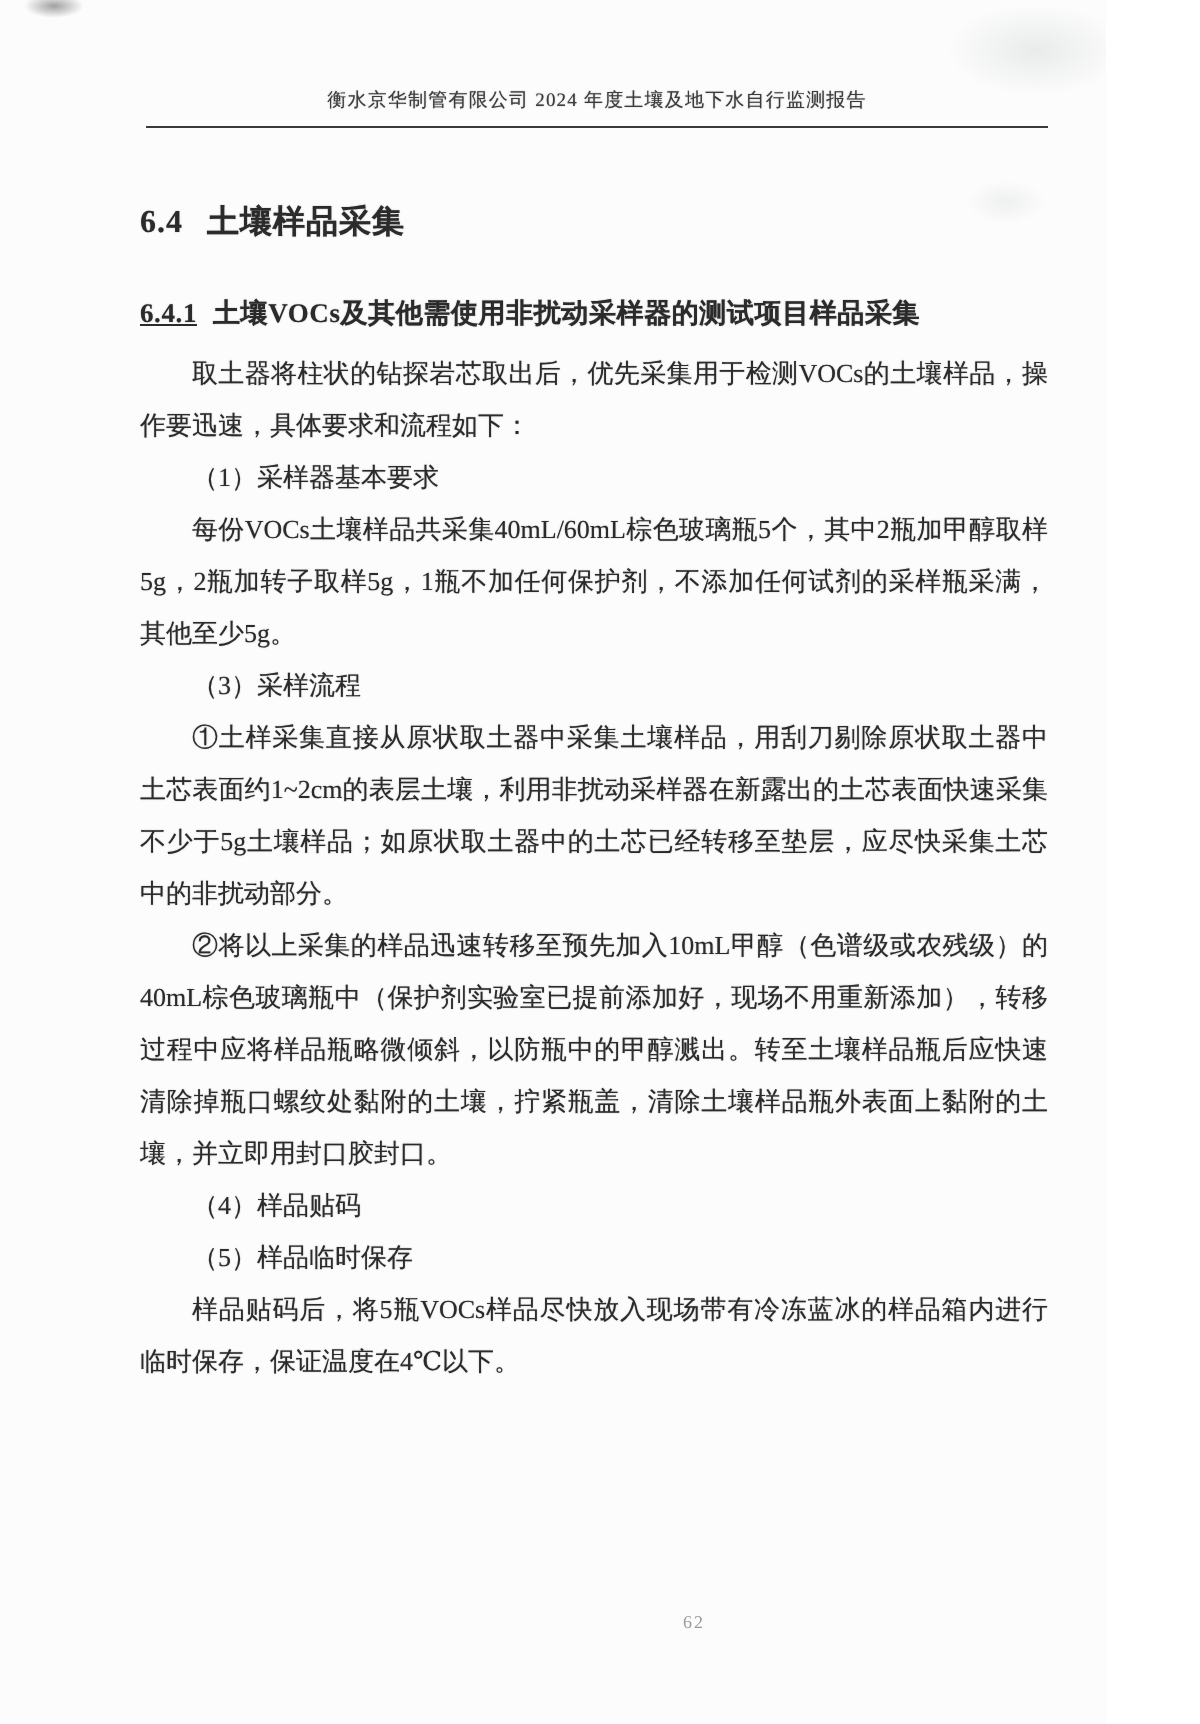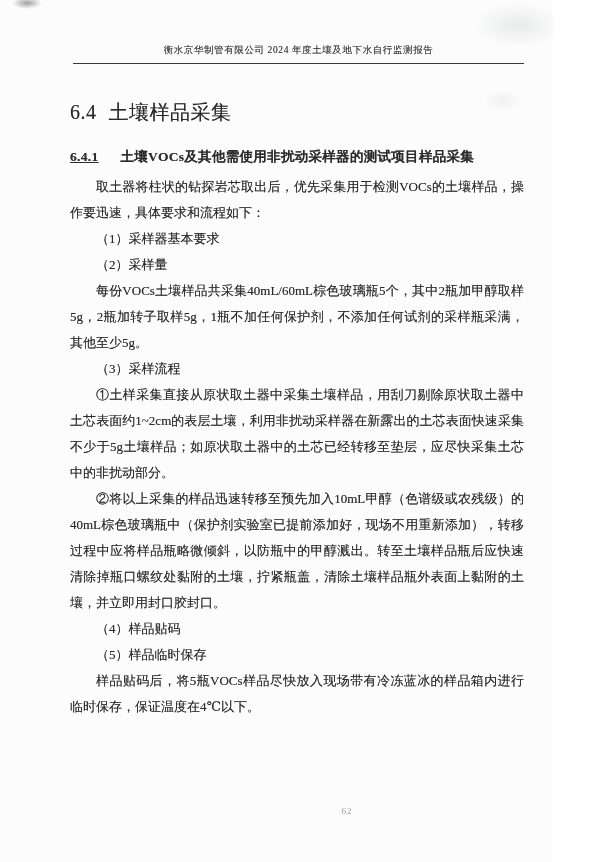--- a/index.html
+++ b/index.html
@@ -49,34 +49,34 @@
   }
   .doc-body {
     position: absolute;
     top: 92px;
     left: 70px;
     width: 454px;
     text-shadow: 0 0 0.6px rgba(43,43,43,0.55);
   }
   .section-heading {
     margin: 10px 0 0 0;
-    font-size: 20px;
-    font-weight: normal;
+    font-size: 16px;
+    font-weight: bold;
     line-height: 20px;
     letter-spacing: 0.5px;
   }
   .subsection-heading {
     margin: 26px 0 0 0;
     font-size: 13.5px;
     font-weight: bold;
     line-height: 18px;
     letter-spacing: 0.3px;
   }
   .heading-number { margin-right: 12px; }
-  .subsection-heading .heading-number { margin-right: 22px; text-decoration: underline; }
+  .subsection-heading .heading-number { margin-right: 8px; text-decoration: underline; }
   .content-blocks {
     margin-top: 8px;
     font-size: 13px;
     line-height: 26px;
   }
   .content-blocks p {
     margin: 0;
     text-indent: 2em;
   }
   .content-blocks p.para {
@@ -116,21 +116,20 @@
       <span class="heading-number">6.4</span><span>土壤样品采集</span>
     </h1>
 
     <h2 class="subsection-heading">
       <span class="heading-number">6.4.1</span><span>土壤VOCs及其他需使用非扰动采样器的测试项目样品采集</span>
     </h2>
 
     <div class="content-blocks">
         <p class="para">取土器将柱状的钻探岩芯取出后，优先采集用于检测VOCs的土壤样品，操作要迅速，具体要求和流程如下：</p>
         <p class="item-heading">（1）采样器基本要求</p>
-        <p class="item-heading">（2）采样量</p>
         <p class="para">每份VOCs土壤样品共采集40mL/60mL棕色玻璃瓶5个，其中2瓶加甲醇取样5g，2瓶加转子取样5g，1瓶不加任何保护剂，不添加任何试剂的采样瓶采满，其他至少5g。</p>
         <p class="item-heading">（3）采样流程</p>
         <p class="para">①土样采集直接从原状取土器中采集土壤样品，用刮刀剔除原状取土器中土芯表面约1~2cm的表层土壤，利用非扰动采样器在新露出的土芯表面快速采集不少于5g土壤样品；如原状取土器中的土芯已经转移至垫层，应尽快采集土芯中的非扰动部分。</p>
         <p class="para">②将以上采集的样品迅速转移至预先加入10mL甲醇（色谱级或农残级）的40mL棕色玻璃瓶中（保护剂实验室已提前添加好，现场不用重新添加），转移过程中应将样品瓶略微倾斜，以防瓶中的甲醇溅出。转至土壤样品瓶后应快速清除掉瓶口螺纹处黏附的土壤，拧紧瓶盖，清除土壤样品瓶外表面上黏附的土壤，并立即用封口胶封口。</p>
         <p class="item-heading">（4）样品贴码</p>
         <p class="item-heading">（5）样品临时保存</p>
         <p class="para">样品贴码后，将5瓶VOCs样品尽快放入现场带有冷冻蓝冰的样品箱内进行临时保存，保证温度在4℃以下。</p>
       </div>
 
   </div>

